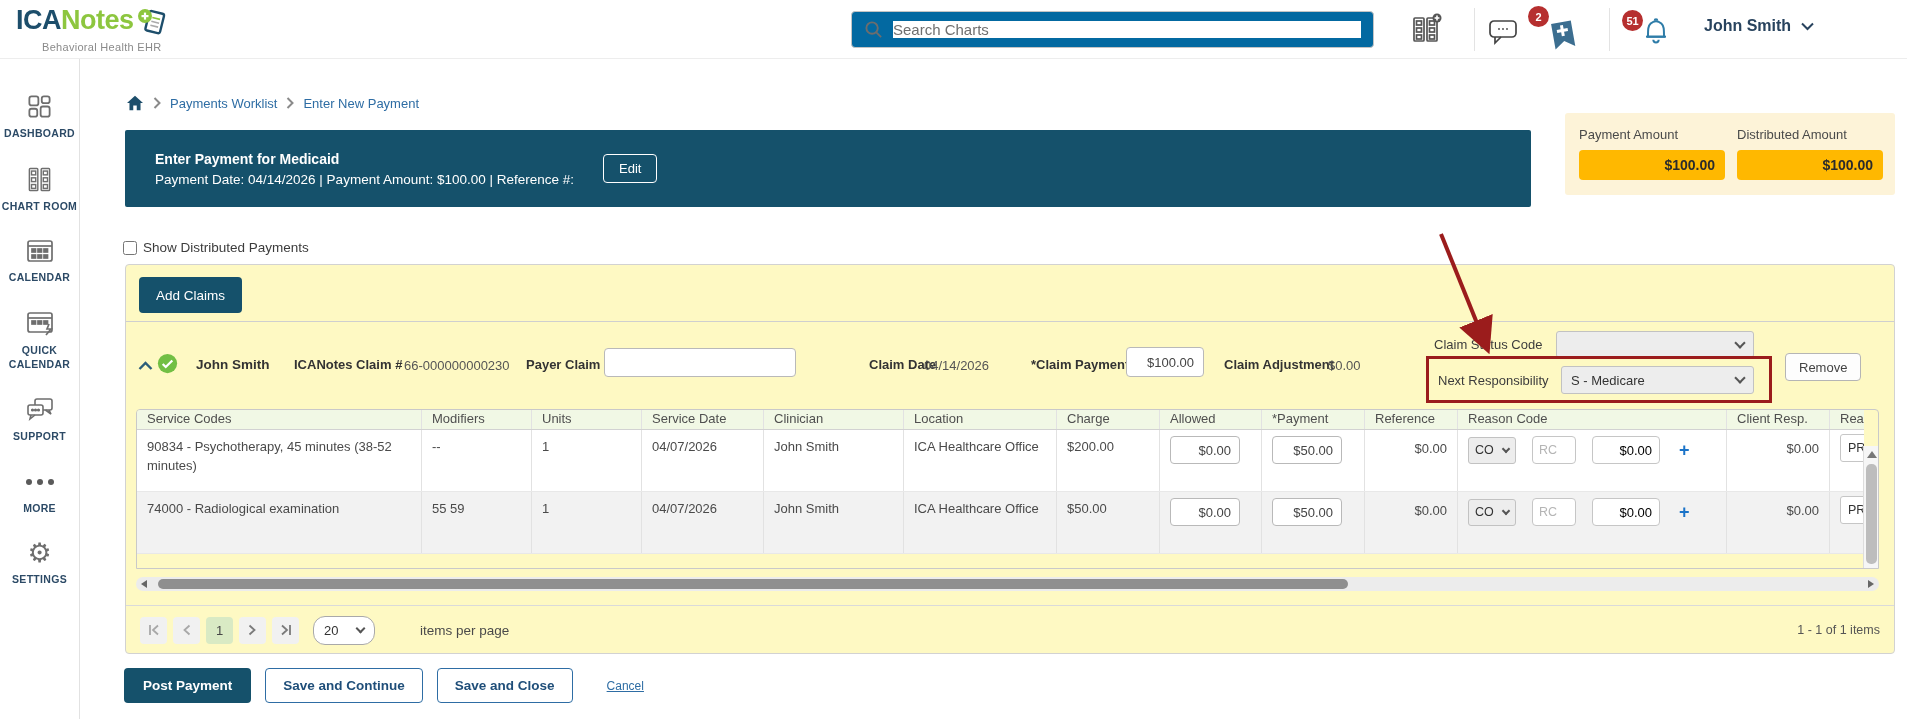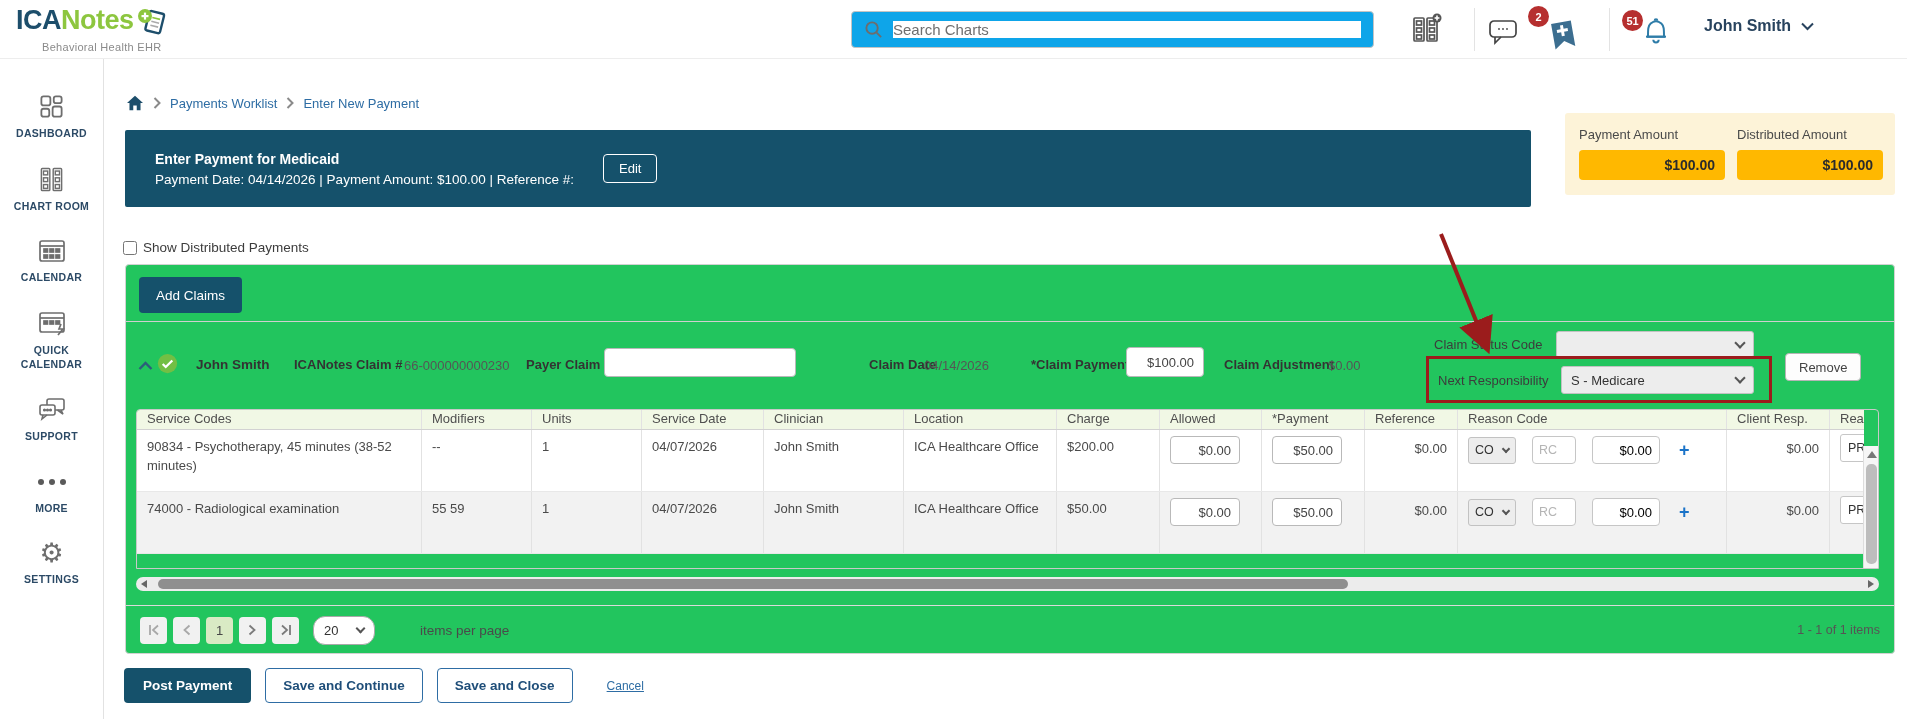--- a/index.html
+++ b/index.html
@@ -6,31 +6,31 @@
   html,body { width:1907px; height:719px; background:#fff; font-family:"Liberation Sans", sans-serif; color:#444; overflow:hidden; position:relative; }
 
   
   .app-header { position:absolute; top:0; left:0; width:1907px; height:59px; background:#fff; border-bottom:1px solid #ededed; }
   .logo { position:absolute; left:16px; top:7px; }
   .logo-line { display:flex; align-items:flex-start; }
   .brand { font-size:27px; font-weight:bold; letter-spacing:-0.5px; line-height:1; }
   .brand-ica { color:#1d4e6b; }
   .brand-notes { color:#8dc63f; }
   .tagline { font-size:11px; color:#8a8a8a; margin-top:2px; margin-left:26px; letter-spacing:0.3px; }
-  .searchbox { position:absolute; left:851px; top:11px; width:523px; height:37px; border:1px solid #c4c4c4; border-radius:4px; display:flex; align-items:center; padding:0 12px; background:#0ea5e9; }
+  .searchbox { position:absolute; left:851px; top:11px; width:523px; height:37px; border:1px solid #c4c4c4; border-radius:4px; display:flex; align-items:center; padding:0 12px; background:#0369a1; }
   .searchbox input { border:none; outline:none; flex:1; font-size:15px; color:#555; font-family:inherit; margin-left:10px; }
   .searchbox input::placeholder { color:#6f6f6f; opacity:1; }
   .hdr-divider { position:absolute; top:8px; width:1px; height:43px; background:#e3e3e3; }
   .hdr-icon { position:absolute; top:14px; cursor:pointer; }
   .badge { position:absolute; background:#b62f2f; color:#fff; font-size:11px; font-weight:bold; border-radius:50%; min-width:21px; height:21px; display:flex; align-items:center; justify-content:center; padding:0 3px; }
   .user { position:absolute; left:1704px; top:17px; display:flex; align-items:center; gap:10px; cursor:pointer; }
   .user-name { font-size:16px; font-weight:bold; color:#28435e; }
 
   
-  .sidebar { position:absolute; top:59px; left:0; width:104px; height:660px; border-right:1px solid #e2e2e2; display:flex; flex-direction:column; align-items:center; padding-top:34px; }
+  .sidebar { position:absolute; top:59px; left:0; width:80px; height:660px; border-right:1px solid #e2e2e2; display:flex; flex-direction:column; align-items:center; padding-top:34px; }
   .side-item { background:none; border:none; display:flex; flex-direction:column; align-items:center; gap:7px; cursor:pointer; margin-bottom:25px; font-family:inherit; }
   .side-item .lbl { font-size:10.5px; font-weight:bold; color:#2c4a66; letter-spacing:0.3px; text-align:center; line-height:1.3; width:86px; }
   .dots { display:flex; gap:5px; height:26px; align-items:center; }
   .dots i { width:6px; height:6px; border-radius:50%; background:#5a5a5a; }
   .gear-glyph { font-size:27px; color:#6e6e6e; line-height:26px; }
 
   
   .breadcrumb { position:absolute; left:126px; top:95px; display:flex; align-items:center; gap:9px; font-size:13px; }
   .breadcrumb a { color:#2e6da4; text-decoration:none; cursor:pointer; }
 
@@ -45,21 +45,21 @@
   .summary { position:absolute; left:1565px; top:113px; width:330px; height:82px; background:#fdf3d8; border-radius:3px; display:flex; padding:14px 12px 0 14px; gap:12px; }
   .scol { width:147px; }
   .scol .slab { font-size:13px; color:#4a4a4a; margin-bottom:8px; }
   .amt { height:30px; background:#ffb800; border-radius:4px; display:flex; align-items:center; justify-content:flex-end; padding-right:10px; font-size:14px; font-weight:bold; color:#2b2b2b; }
 
   
   .showdist { position:absolute; left:123px; top:240px; display:flex; align-items:center; gap:6px; font-size:13.5px; color:#3c3c3c; cursor:pointer; }
   .showdist input { width:14px; height:14px; cursor:pointer; }
 
   
-  .card { position:absolute; left:125px; top:264px; width:1770px; height:390px; border:1px solid #d2d2d2; border-radius:4px; background:#22c55e; }
+  .card { position:absolute; left:125px; top:264px; width:1770px; height:390px; border:1px solid #d2d2d2; border-radius:4px; background:#fef9c3; }
   .add-claims { position:absolute; left:13px; top:12px; height:36px; padding:0 17px; background:#15516b; color:#fff; border:none; border-radius:4px; font-size:13.5px; cursor:pointer; font-family:inherit; }
   .card-div { position:absolute; left:0; top:56px; width:100%; border-top:1px solid #cfcfcf; }
 
   
   .claim-sec { position:absolute; left:0; top:56px; width:100%; height:88px; }
   .claim-sec .abs { position:absolute; }
   .cl-lab { font-size:13px; font-weight:bold; color:#333; }
   .cl-val { font-size:13px; color:#555; }
   .ch-collapse { left:12px; top:36px; cursor:pointer; }
   .ck { left:31px; top:32px; }

